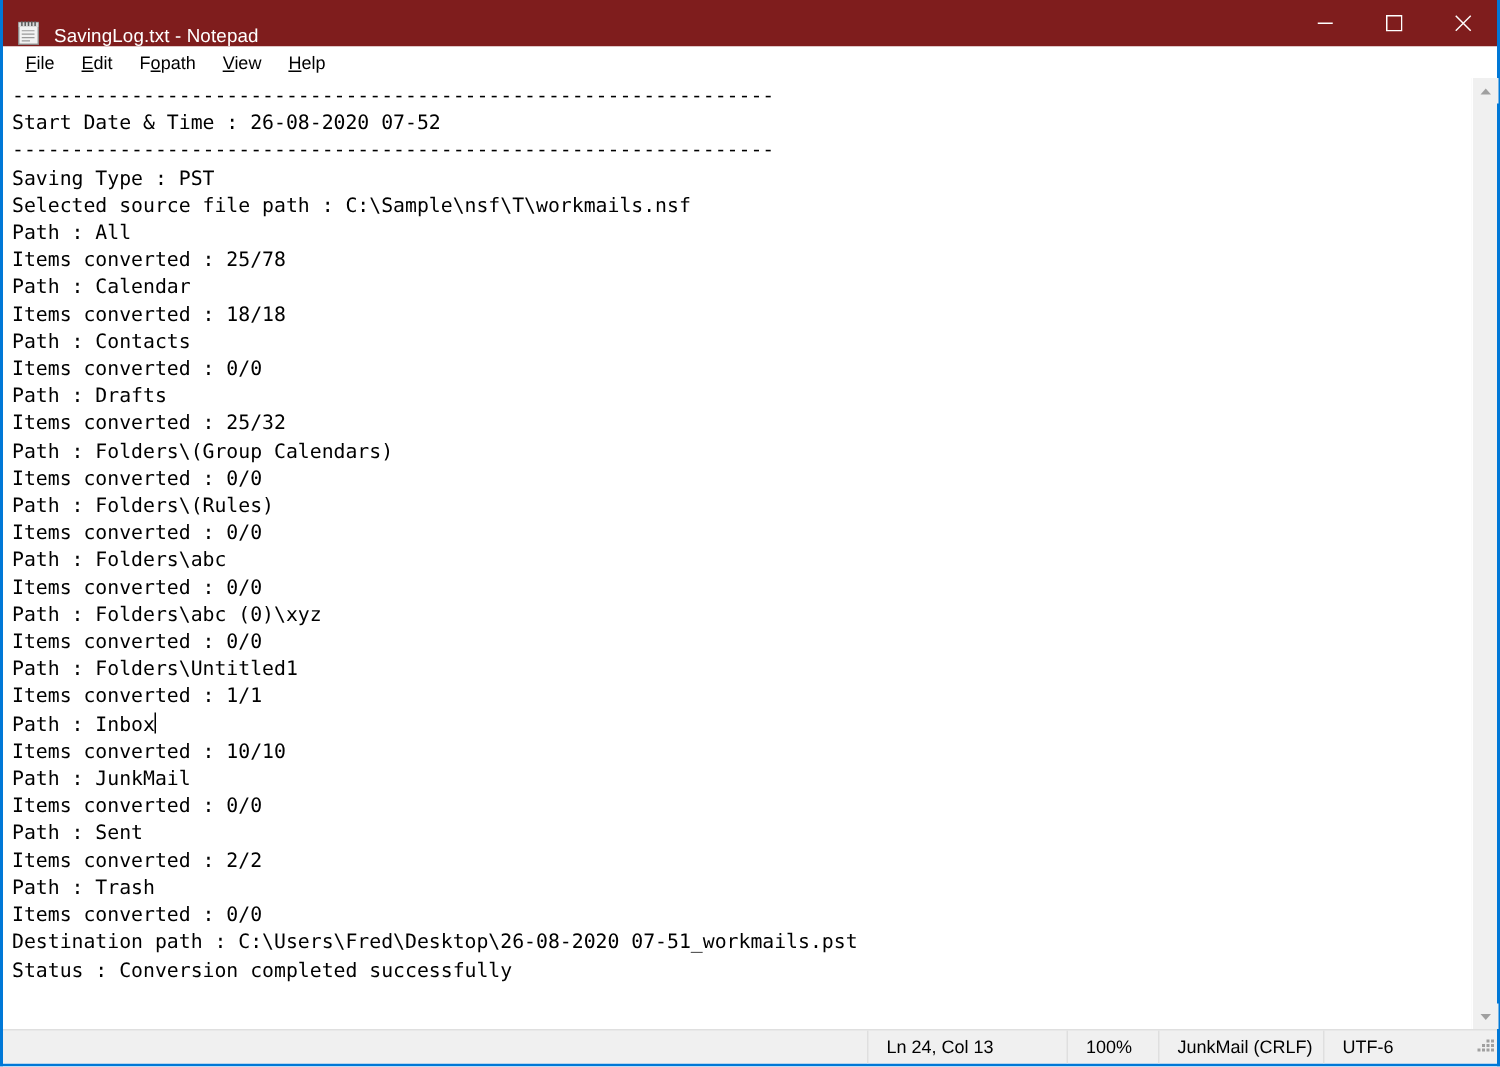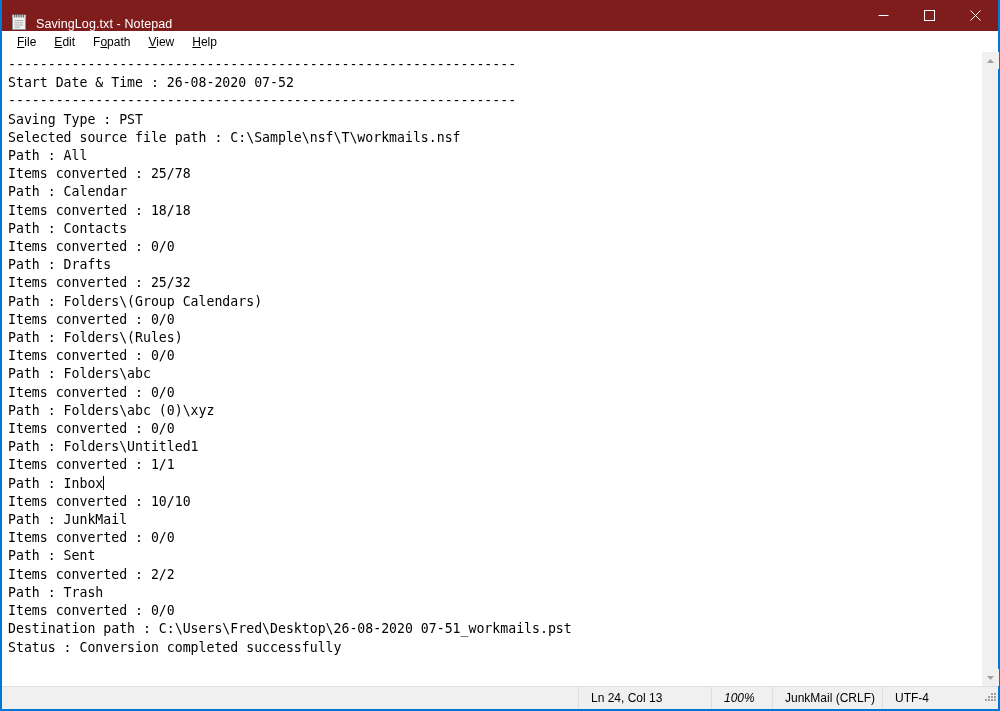--- a/index.html
+++ b/index.html
@@ -164,21 +164,21 @@
     padding-left: 12px;
     border-left: 1px solid #dfdfdf;
     white-space: nowrap;
   }
 
   #status-spacer {
     flex: 1 1 auto;
   }
 
   #status-ln   { width: 133px; }
-  #status-zoom { width: 61px; font-style: italic; }
+  #status-zoom { width: 61px; }
   #status-eol  { width: 110px; }
   #status-enc  { width: 100px; }
 
   #grip {
     width: 16px;
     flex: 0 0 auto;
     position: relative;
   }
   #grip i {
     position: absolute;
@@ -293,21 +293,21 @@
         </svg>
       </div>
     </div>
   </div>
 
   <div id="statusbar">
     <div id="status-spacer"></div>
     <div class="status-cell" id="status-ln">Ln 24, Col 13</div>
     <div class="status-cell" id="status-zoom">100%</div>
     <div class="status-cell" id="status-eol">JunkMail (CRLF)</div>
-    <div class="status-cell" id="status-enc">UTF-4</div>
+    <div class="status-cell" id="status-enc">UTF-6</div>
     <div id="grip">
       <i style="left:9px; top:6px;"></i>
       <i style="left:12px; top:6px;"></i>
       <i style="left:6px; top:9px;"></i>
       <i style="left:9px; top:9px;"></i>
       <i style="left:12px; top:9px;"></i>
       <i style="left:3px; top:12px;"></i>
       <i style="left:6px; top:12px;"></i>
       <i style="left:9px; top:12px;"></i>
       <i style="left:12px; top:12px;"></i>

